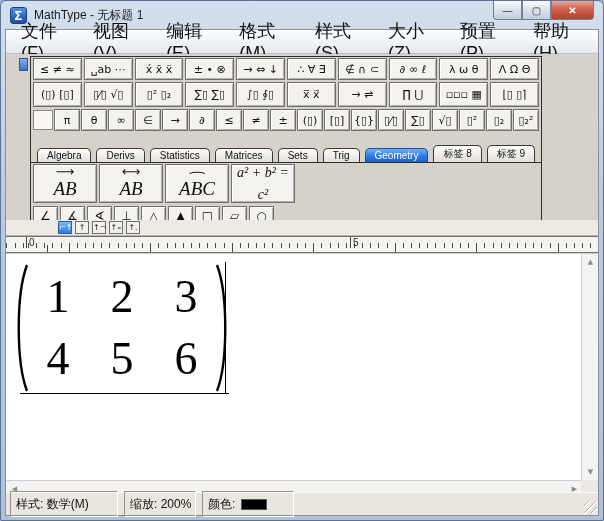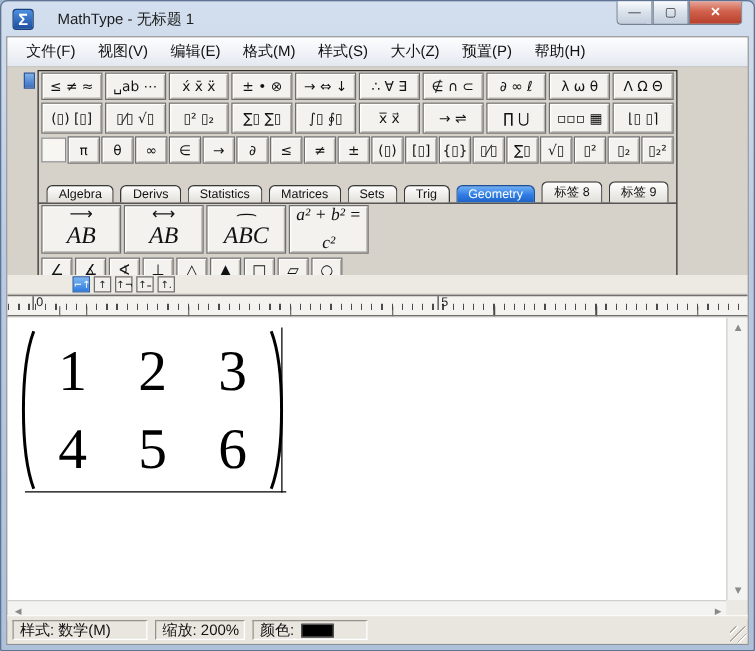--- a/index.html
+++ b/index.html
@@ -5,34 +5,34 @@
   * { margin:0; padding:0; box-sizing:border-box; }
   html,body { width:604px; height:521px; overflow:hidden; font-family:"Liberation Sans",sans-serif; }
   body { position:relative; background:#9fb4cd; }
 
   
   .frame { position:absolute; inset:0; border:1px solid #5f7292; border-radius:6px 6px 2px 2px;
            background:linear-gradient(#d3dfee,#b9cbe2 40%,#adc1da); }
   .titlebar { position:absolute; left:0; top:0; right:0; height:28px; display:flex; align-items:center; padding-left:9px; }
   .app-icon { width:17px; height:17px; background:linear-gradient(#4e8fe0,#1c4fa0); color:#fff; border-radius:3px;
               font-weight:bold; font-size:13px; line-height:16px; text-align:center; margin-right:7px; border:1px solid #16407e;}
-  .title { font-size:12px; color:#1c1c1c;margin-left:12px; }
+  .title { font-size:12px; color:#1c1c1c; }
   .winbtns { position:absolute; right:9px; top:0; display:flex; }
   .wbtn { width:29px; height:19px; border:1px solid #74808f; border-top:none; display:flex; align-items:center; justify-content:center;
           font-size:10px; color:#333; background:linear-gradient(#fbfcfd,#dbe3ec 45%,#c3cedd); cursor:pointer; }
   .wbtn.min { border-radius:0 0 0 4px; }
   .wbtn.close { width:43px; border-radius:0 0 4px 0; background:linear-gradient(#e8a598,#d0614c 45%,#b83f2c); color:#fff; font-weight:bold; }
   .wbtn span{pointer-events:none;}
 
   .client { position:absolute; left:4px; right:4px; top:28px; bottom:4px; background:#d6d2ca; border:1px solid #8e9097; }
 
   
   .menubar { position:absolute; left:0; right:0; top:0; height:24px; background:linear-gradient(#fdfdfe,#eef1f6 60%,#e3e8f0);
              border-bottom:1px solid #c3c3c3; display:flex; align-items:center; padding-left:6px; }
-  .menu-item { font-size:12px; color:#111; padding:3px 9px; cursor:default; }
+  .menu-item { font-size:18px; color:#111; padding:3px 9px; cursor:default; }
 
   
   .toolbar-zone { position:absolute; left:0; right:0; top:24px; height:166px; background:#d6d2ca; }
   .grip { position:absolute; left:13px; top:4px; width:9px; height:13px; background:linear-gradient(#7fb2ea,#3a6fc0); border:1px solid #2b5697; }
   .toolbar-box { position:absolute; left:24px; top:2px; width:512px; border:1px solid #2e2e2e; background:#d6d2ca; }
   .trow { display:flex; gap:2px; padding:1px 2px; }
   .tbtn { background:#f4f2ee; border:1px solid #6f6f6f; box-shadow:inset 1px 1px 0 #ffffff, inset -1px -1px 0 #b5b2ac;
           display:flex; align-items:center; justify-content:center; cursor:pointer; font-family:"DejaVu Sans",sans-serif; color:#111; }
   .row1 .tbtn { flex:1; height:22px; font-size:11px; }
   .row2 .tbtn { flex:1; height:25px; font-size:11px; }
@@ -85,21 +85,21 @@
   .hscroll { position:absolute; left:0; top:450px; width:577px; height:16px; background:#f3f3f1; border-top:1px solid #cfcfcc; }
   .sarrow { position:absolute; color:#8a8a8a; font-size:7px; width:17px; height:16px; line-height:16px; text-align:center; cursor:pointer;
             font-family:"DejaVu Sans",sans-serif;}
   .vscroll .up { top:0; left:0; } .vscroll .down { bottom:0; left:0; }
   .hscroll .left { left:0; top:0; } .hscroll .right { right:0; top:0; }
   .corner { position:absolute; right:0; top:450px; width:17px; height:16px; background:#ebe9e4; }
 
   
   .statusbar { position:absolute; left:0; right:0; bottom:0; height:23px; background:#e9e6df; border-top:1px solid #fbfaf7;
                display:flex; gap:6px; align-items:center; padding:0 4px; }
-  .sbox { height:16px; border:1px solid; border-color:#96928a #ffffff #ffffff #96928a; font-size:12px; color:#111;
+  .sbox { height:26px; border:1px solid; border-color:#96928a #ffffff #ffffff #96928a; font-size:12px; color:#111;
           display:flex; align-items:center; padding:0 5px; white-space:nowrap; }
   .sbox.s1 { width:108px; } .sbox.s2 { width:106px; } .sbox.s3 { width:72px; } .sbox.s4 { width:92px; }
   .swatch { display:inline-block; width:26px; height:11px; margin-left:6px; border:1px solid #555; }
   .resize-grip { position:absolute; right:1px; bottom:1px; width:13px; height:13px;
                  background:repeating-linear-gradient(135deg,transparent 0 3px,#b0ada6 3px 4px,#fff 4px 5px); cursor:nwse-resize; }
 </style>
 </head>
 <body>
 
 <div class="frame">

